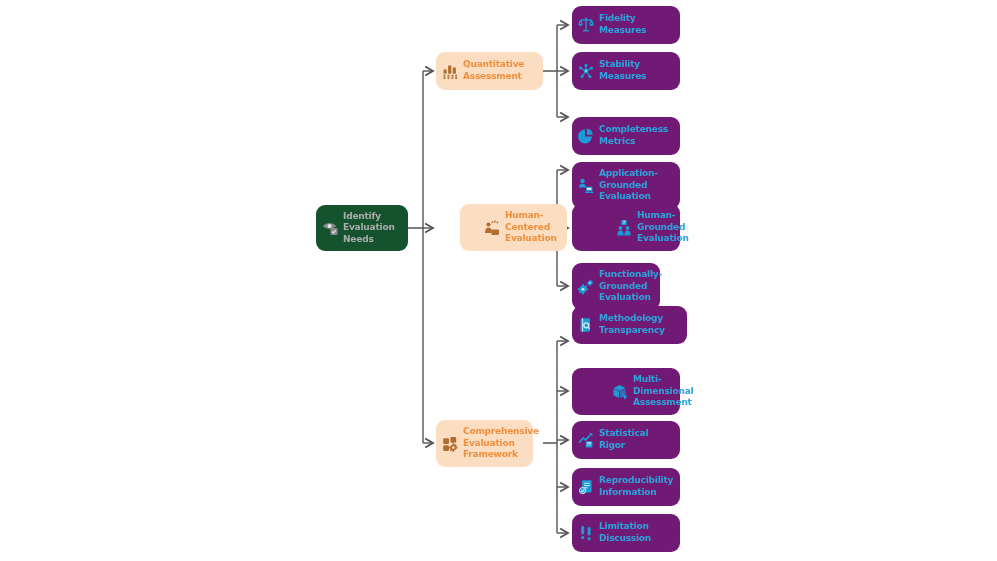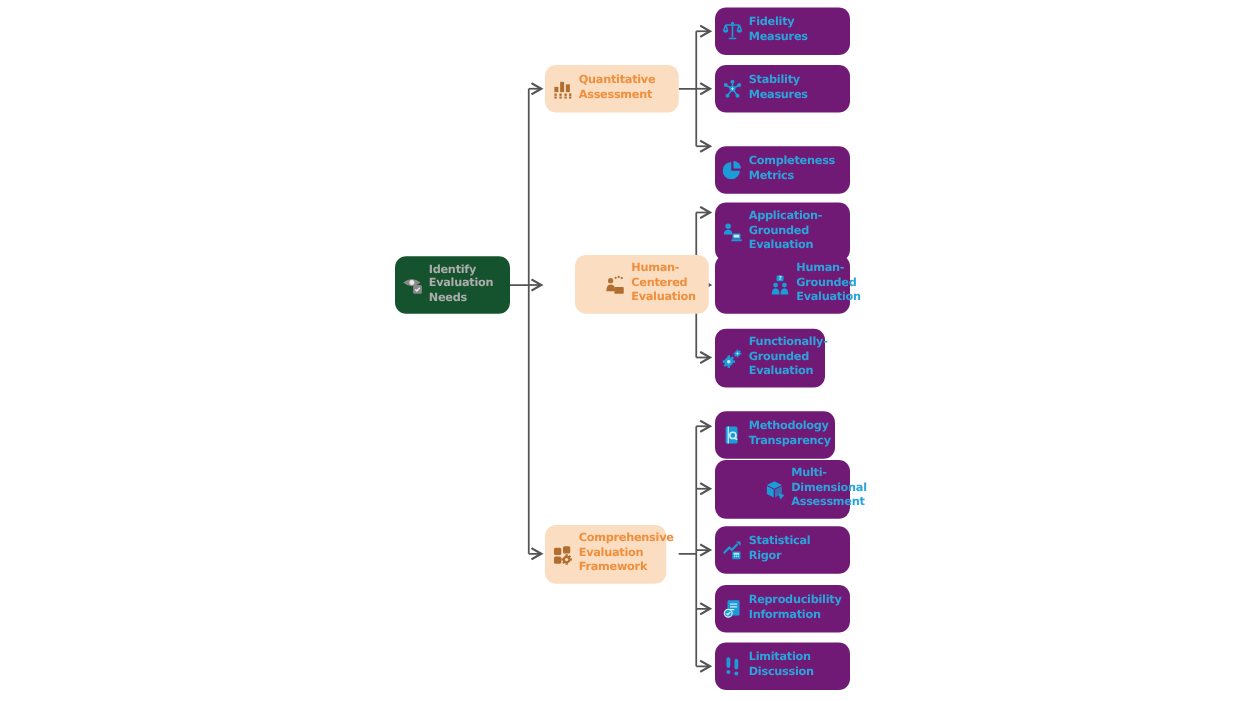--- a/index.html
+++ b/index.html
@@ -26,21 +26,21 @@
   .n-root{left:316px;top:205px;width:92px;height:46px;}
   .n-q{left:436px;top:52px;width:107px;height:38px;}
   .n-h{left:460px;top:204px;width:107px;height:47px;padding-left:24px;}
   .n-c{left:436px;top:420px;width:97px;height:47px;}
   .n-b1{left:572px;top:6px;width:108px;height:38px;}
   .n-b2{left:572px;top:52px;width:108px;height:38px;}
   .n-b3{left:572px;top:98px;width:108px;height:38px;margin-top:19px;}
   .n-b4{left:572px;top:146px;width:108px;height:47px;margin-top:16px;}
   .n-b5{left:572px;top:204px;width:108px;height:47px;padding-left:44px;}
   .n-b6{left:572px;top:263px;width:88px;height:47px;}
-  .n-b7{left:572px;top:329px;width:96px;height:38px;}
+  .n-b7{left:572px;top:306px;width:115px;height:38px;}
   .n-b8{left:572px;top:368px;width:108px;height:47px;padding-left:40px;}
   .n-b9{left:572px;top:421px;width:108px;height:38px;}
   .n-b10{left:572px;top:468px;width:108px;height:38px;}
   .n-b11{left:572px;top:514px;width:108px;height:38px;}
 </style>
 </head>
 <body>
 
 <div class="canvas">
 

